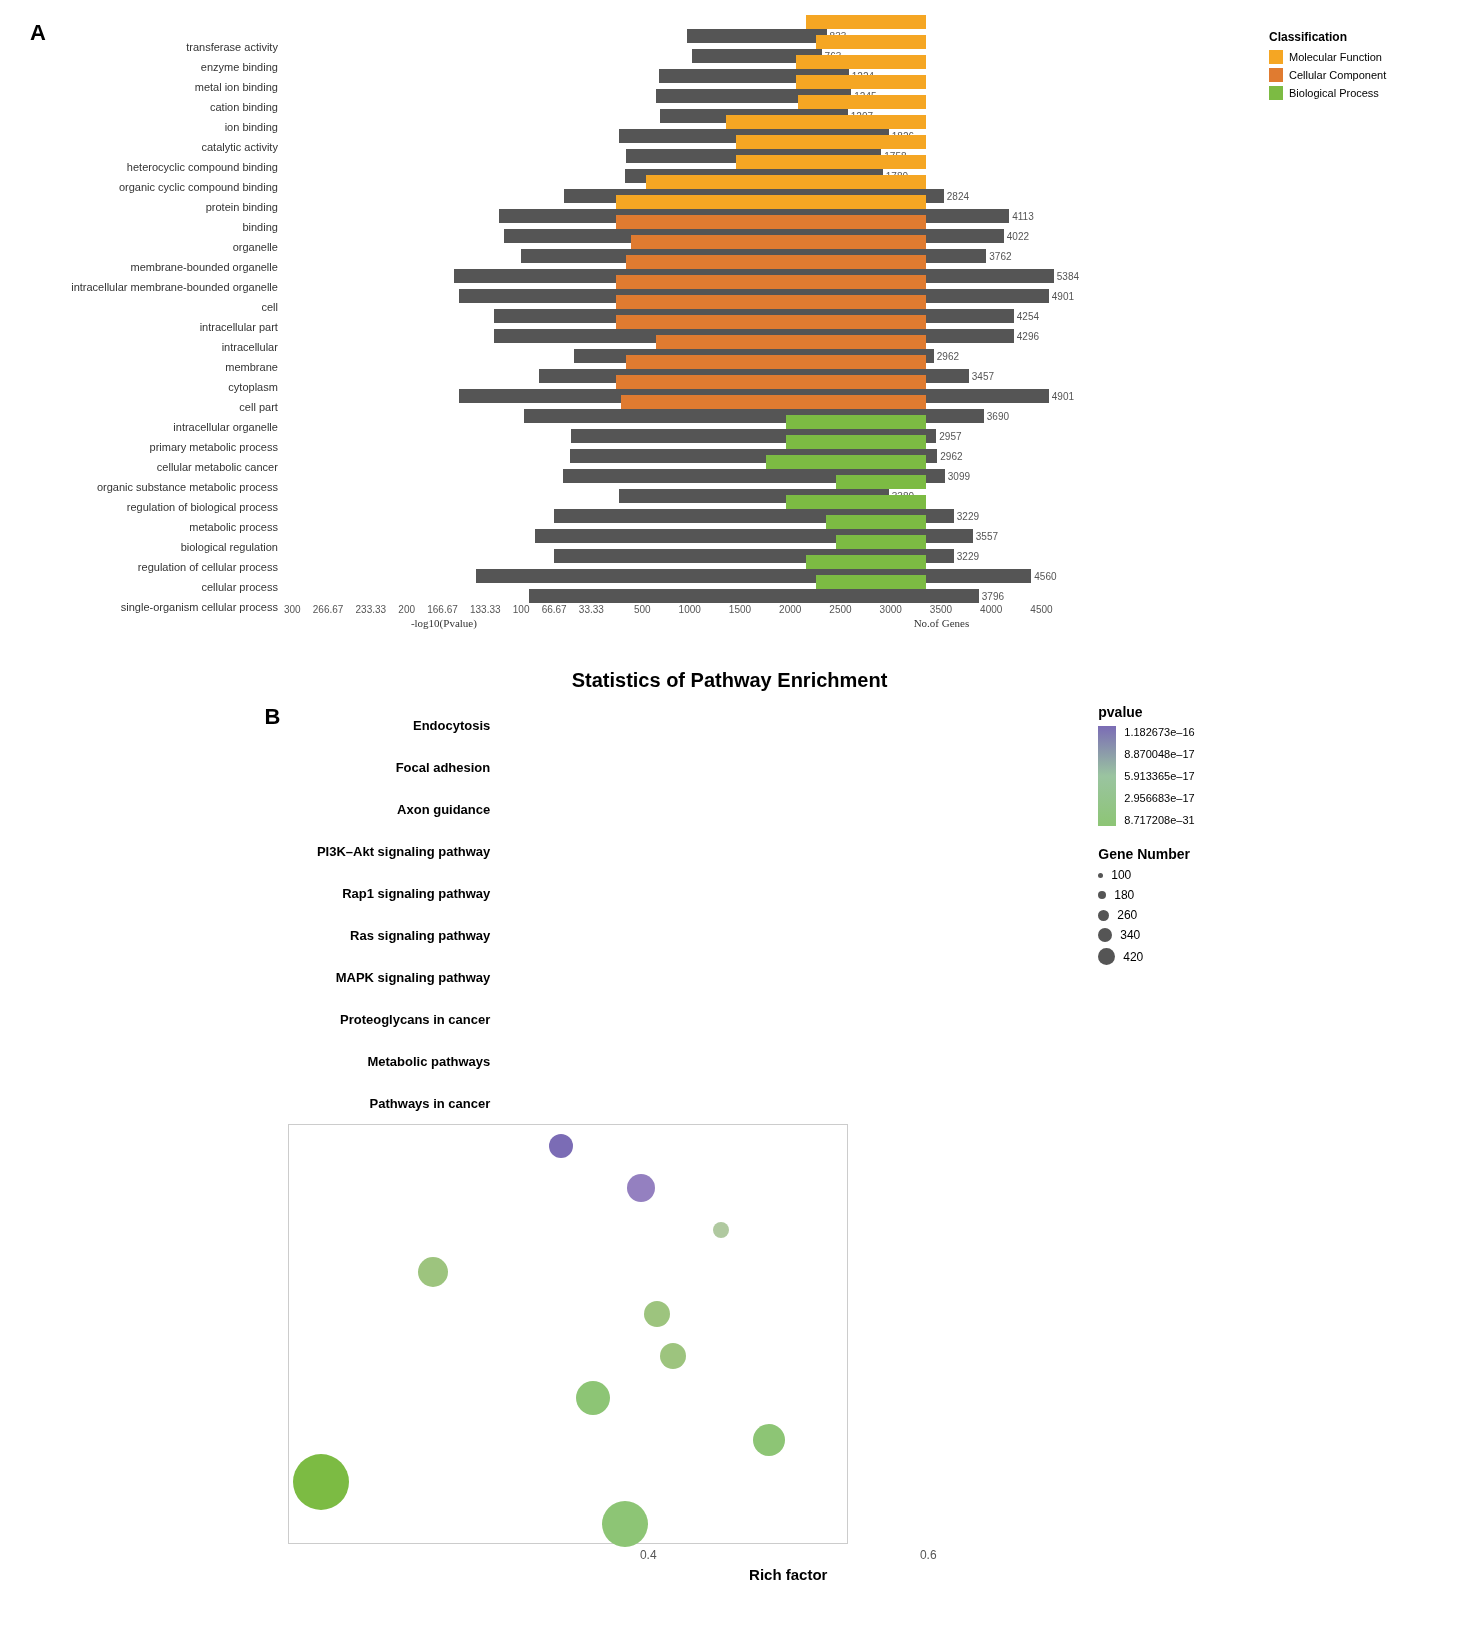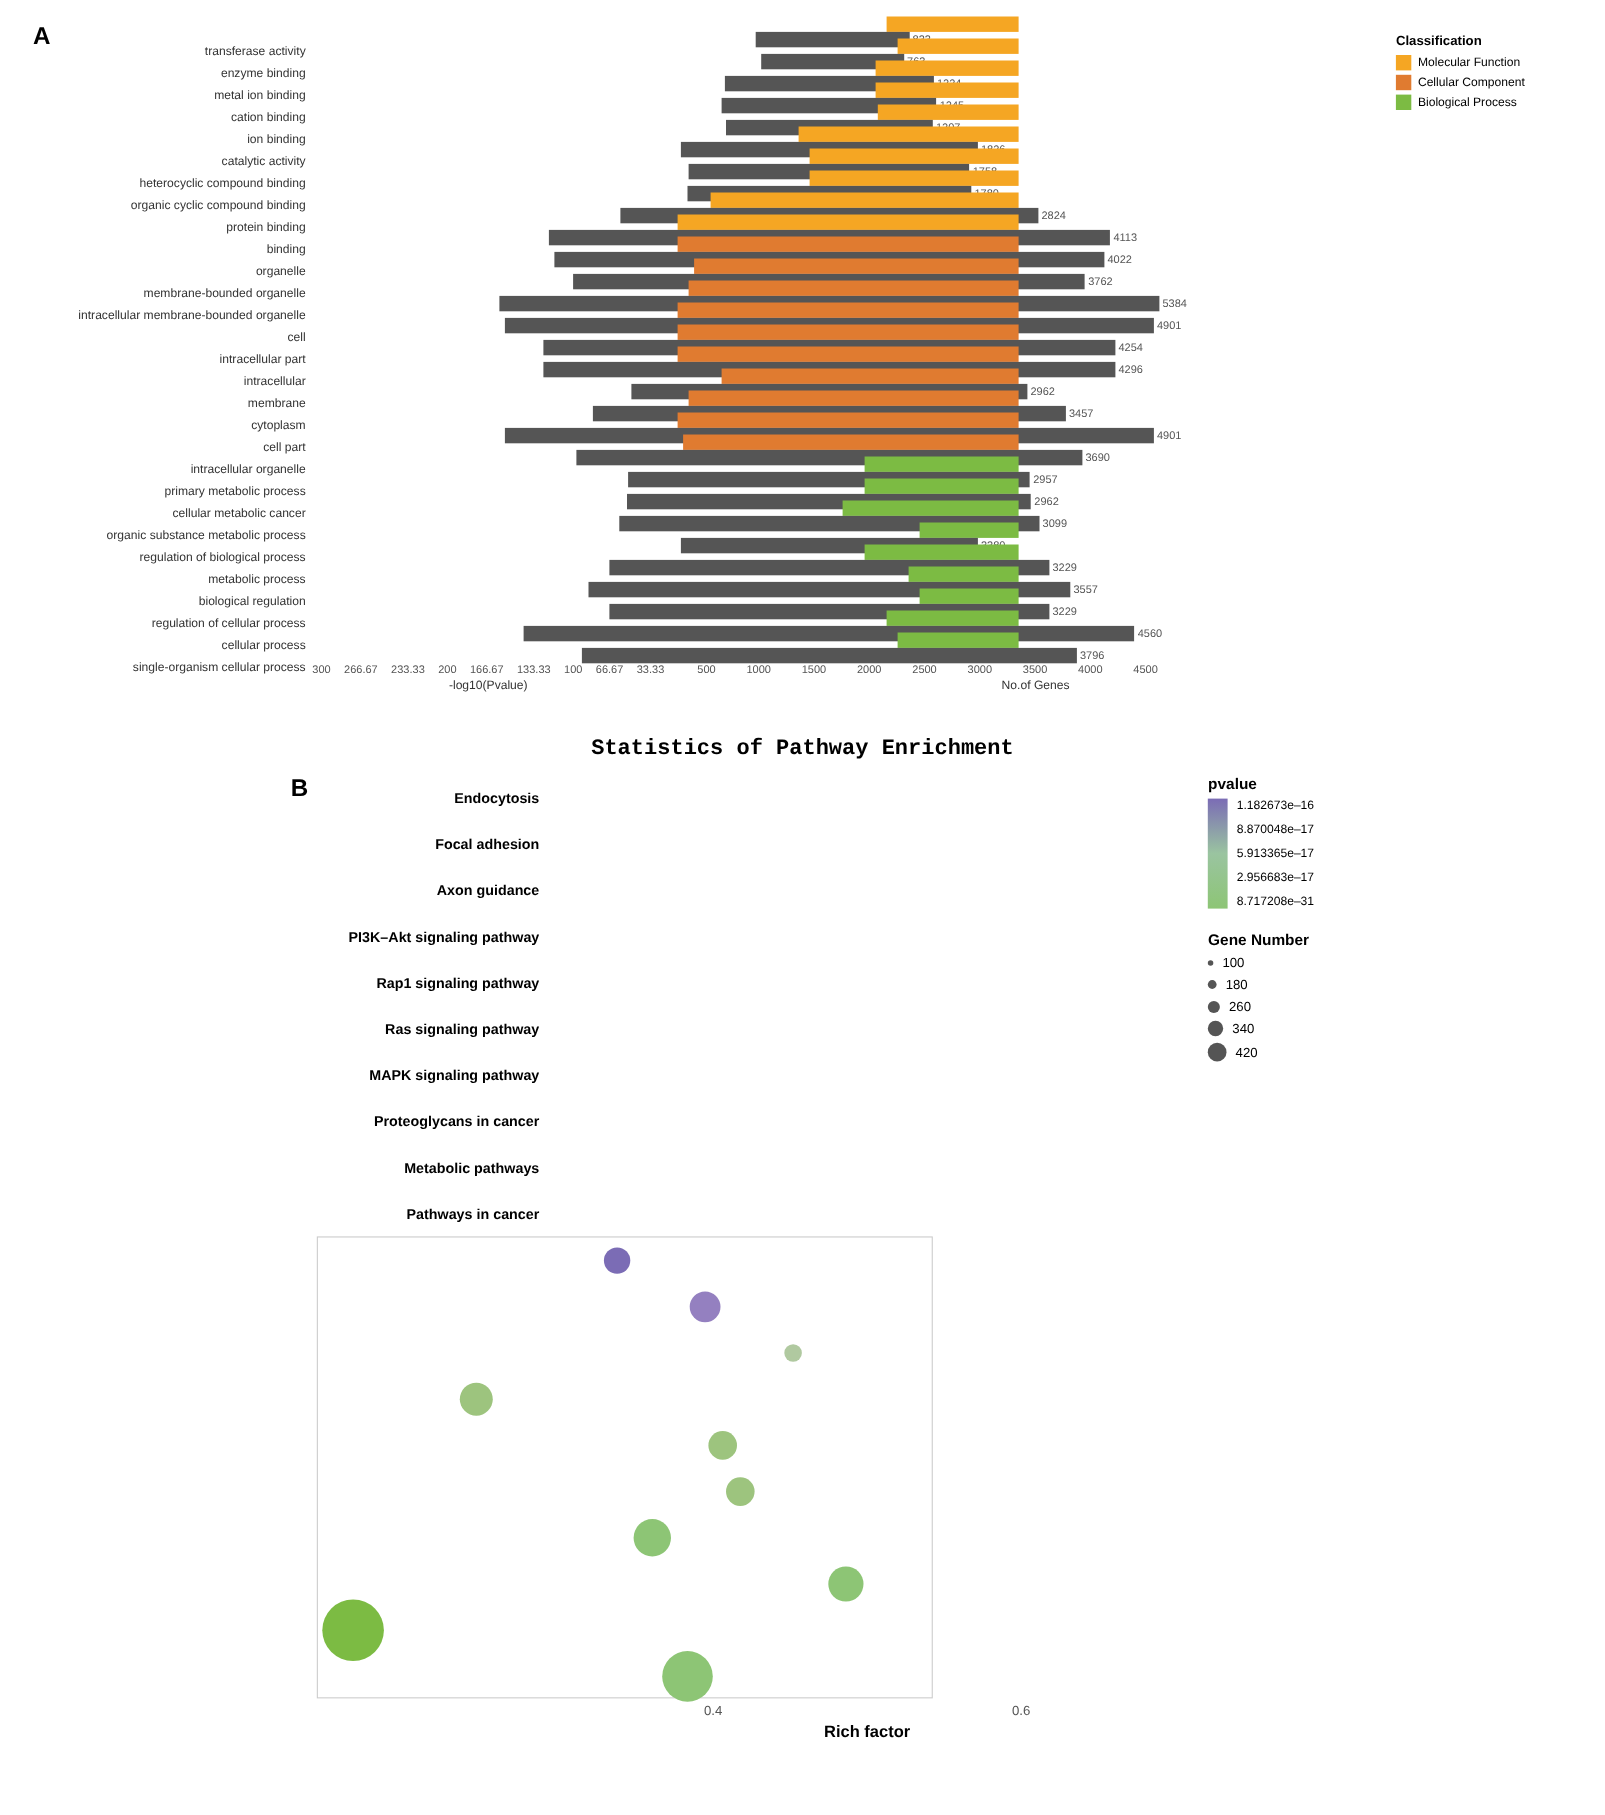--- a/index.html
+++ b/index.html
@@ -121,21 +121,20 @@
       display: flex;
       flex-direction: column;
       align-items: center;
       width: 100%;
     }
     .panel-b-title {
       font-size: 20px;
       font-weight: bold;
       margin-bottom: 12px;
       text-align: left;
-      font-family: Liberation Mono, monospace;
     }
     .panel-b-inner {
       display: flex;
       flex-direction: row;
       align-items: flex-start;
     }
     .panel-b-label {
       font-weight: bold;
       font-size: 22px;
       margin-right: 8px;
@@ -591,21 +590,21 @@
               <span>1000</span>
               <span>1500</span>
               <span>2000</span>
               <span>2500</span>
               <span>3000</span>
               <span>3500</span>
               <span>4000</span>
               <span>4500</span>
             </div>
         </div>
-        <div style="display:flex; flex-direction:row; margin-left:230px; margin-top:2px;">
+        <div style="display:flex; flex-direction:row; margin-left:230px; margin-top:2px;font-family:Liberation Serif, serif;">
           <div style="width:320px; text-align:center; font-size:11px; color:#333;">-log10(Pvalue)</div>
           <div style="width:30px;"></div>
           <div style="flex:1; text-align:center; font-size:11px; color:#333;">No.of Genes</div>
         </div>
       </div>
 
       <div class="legend-a">
         <div class="legend-title">Classification</div>
         <div id="legendAItems">
             <div class="legend-item">

